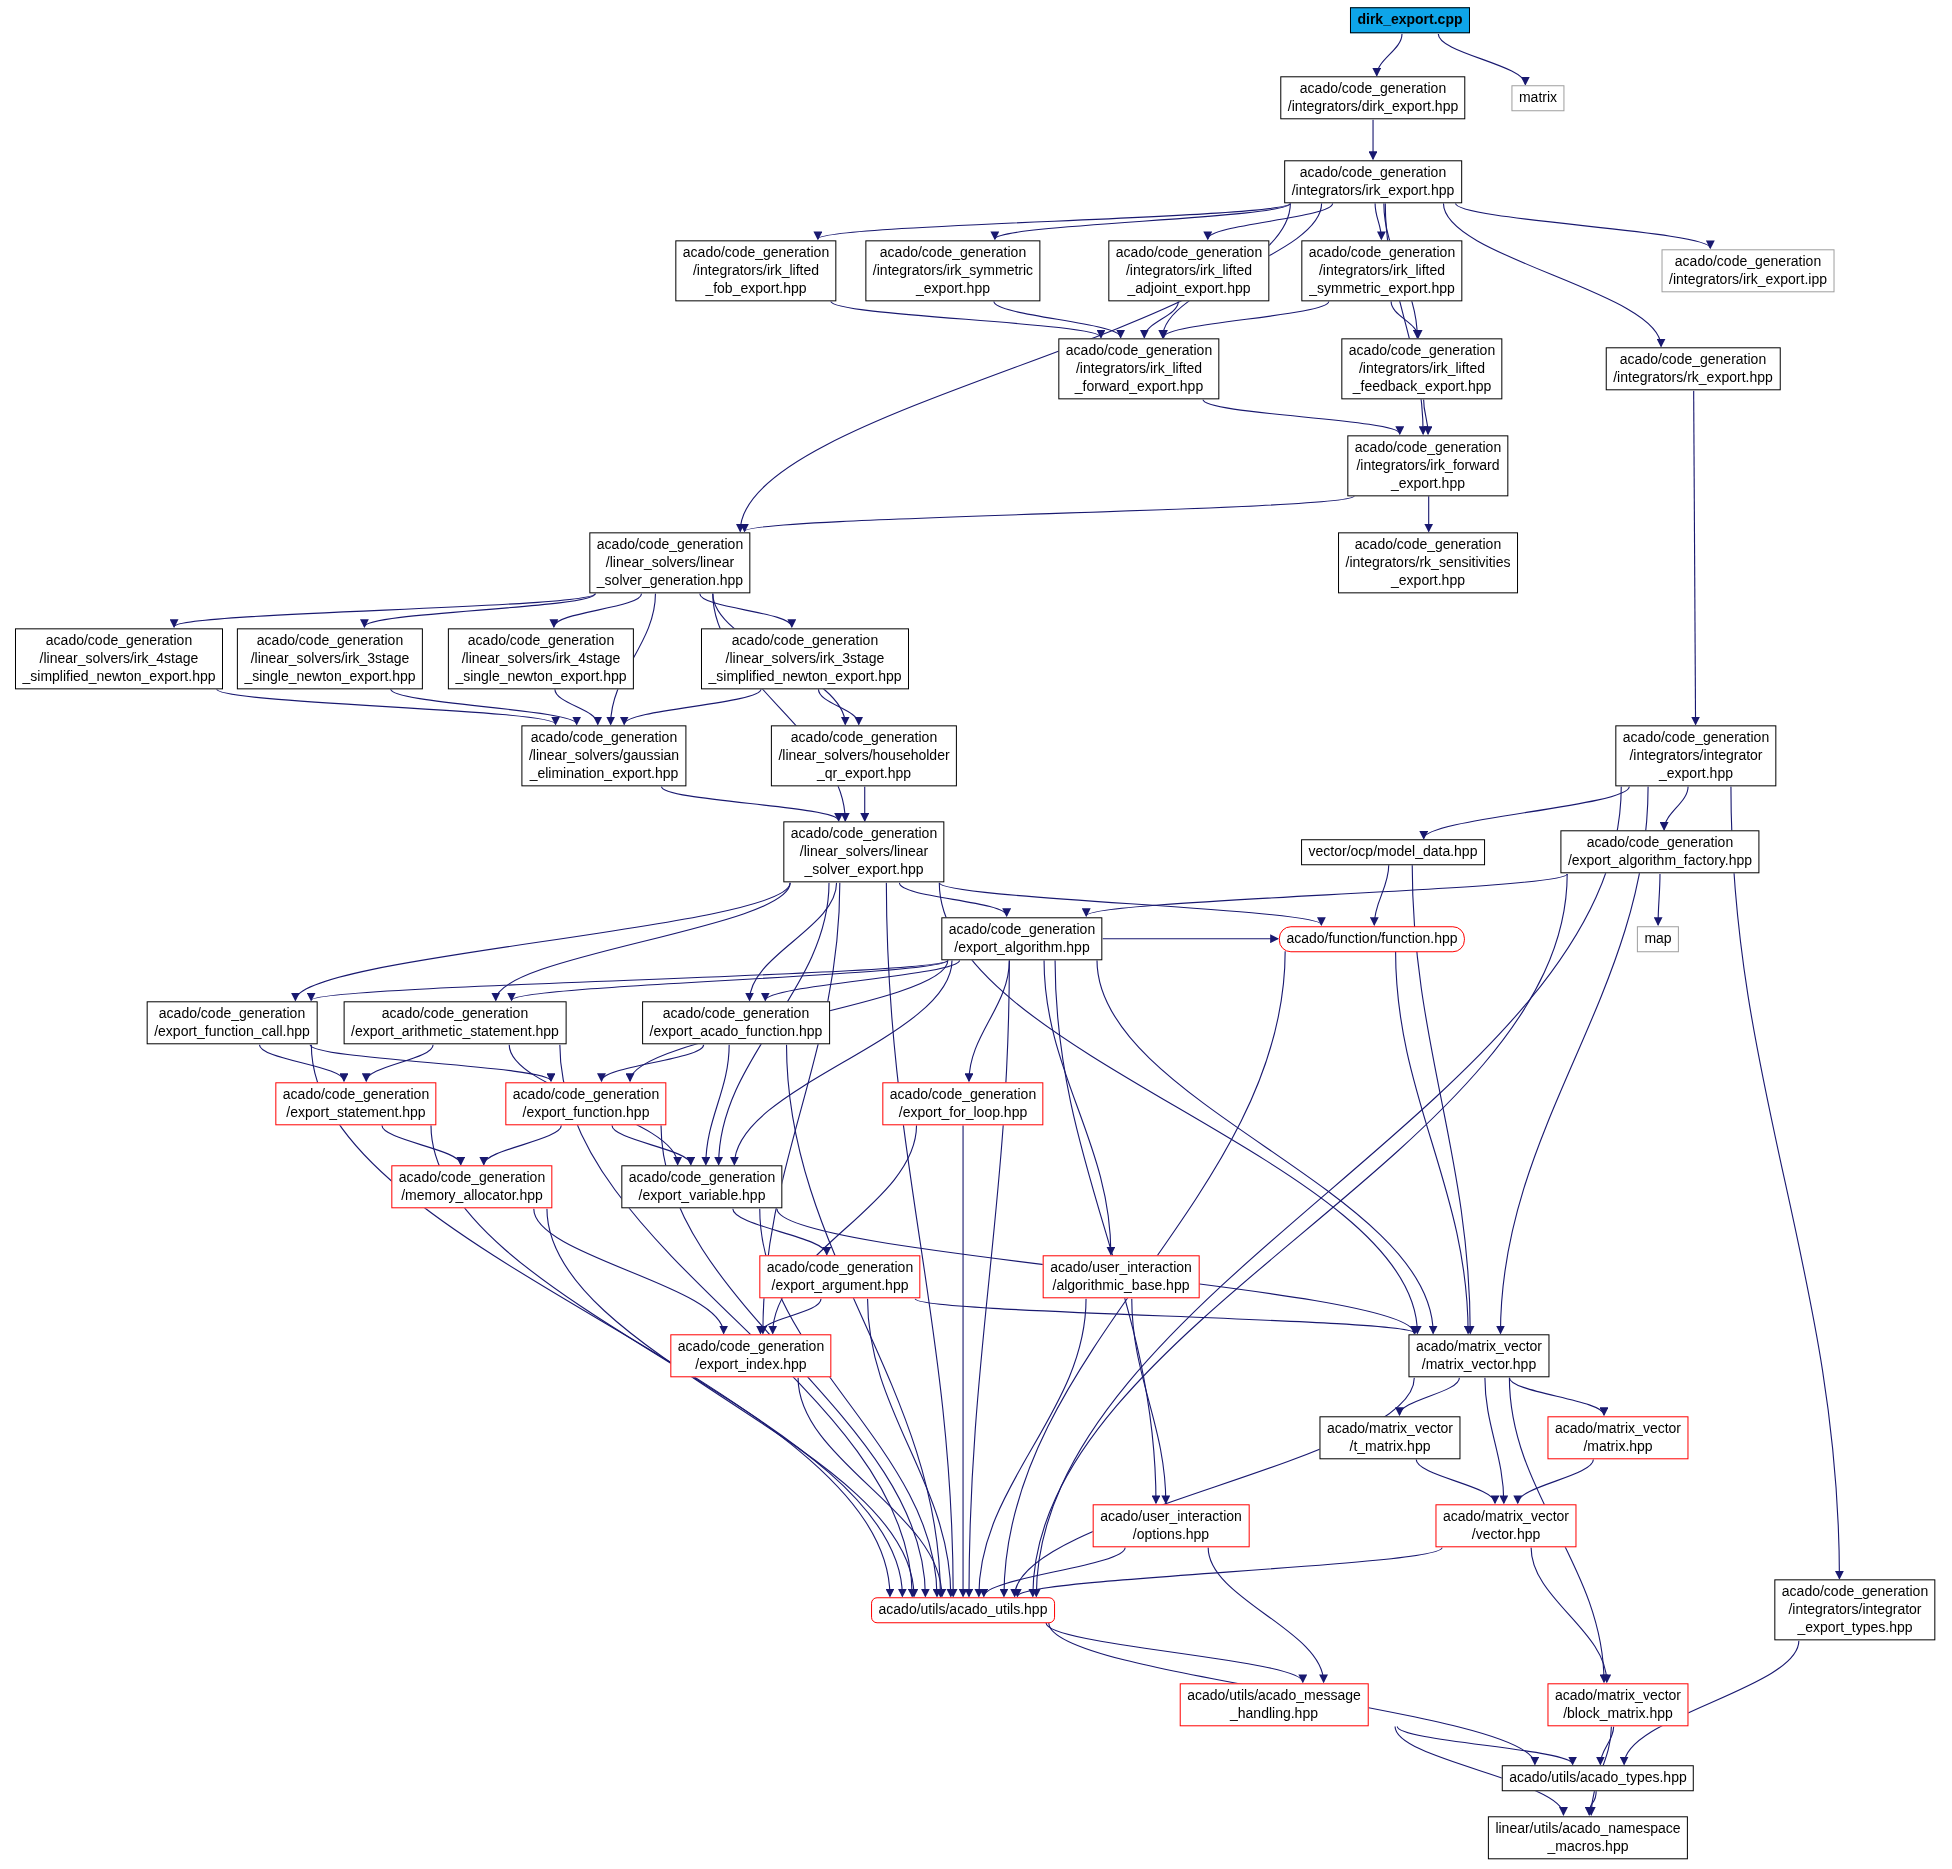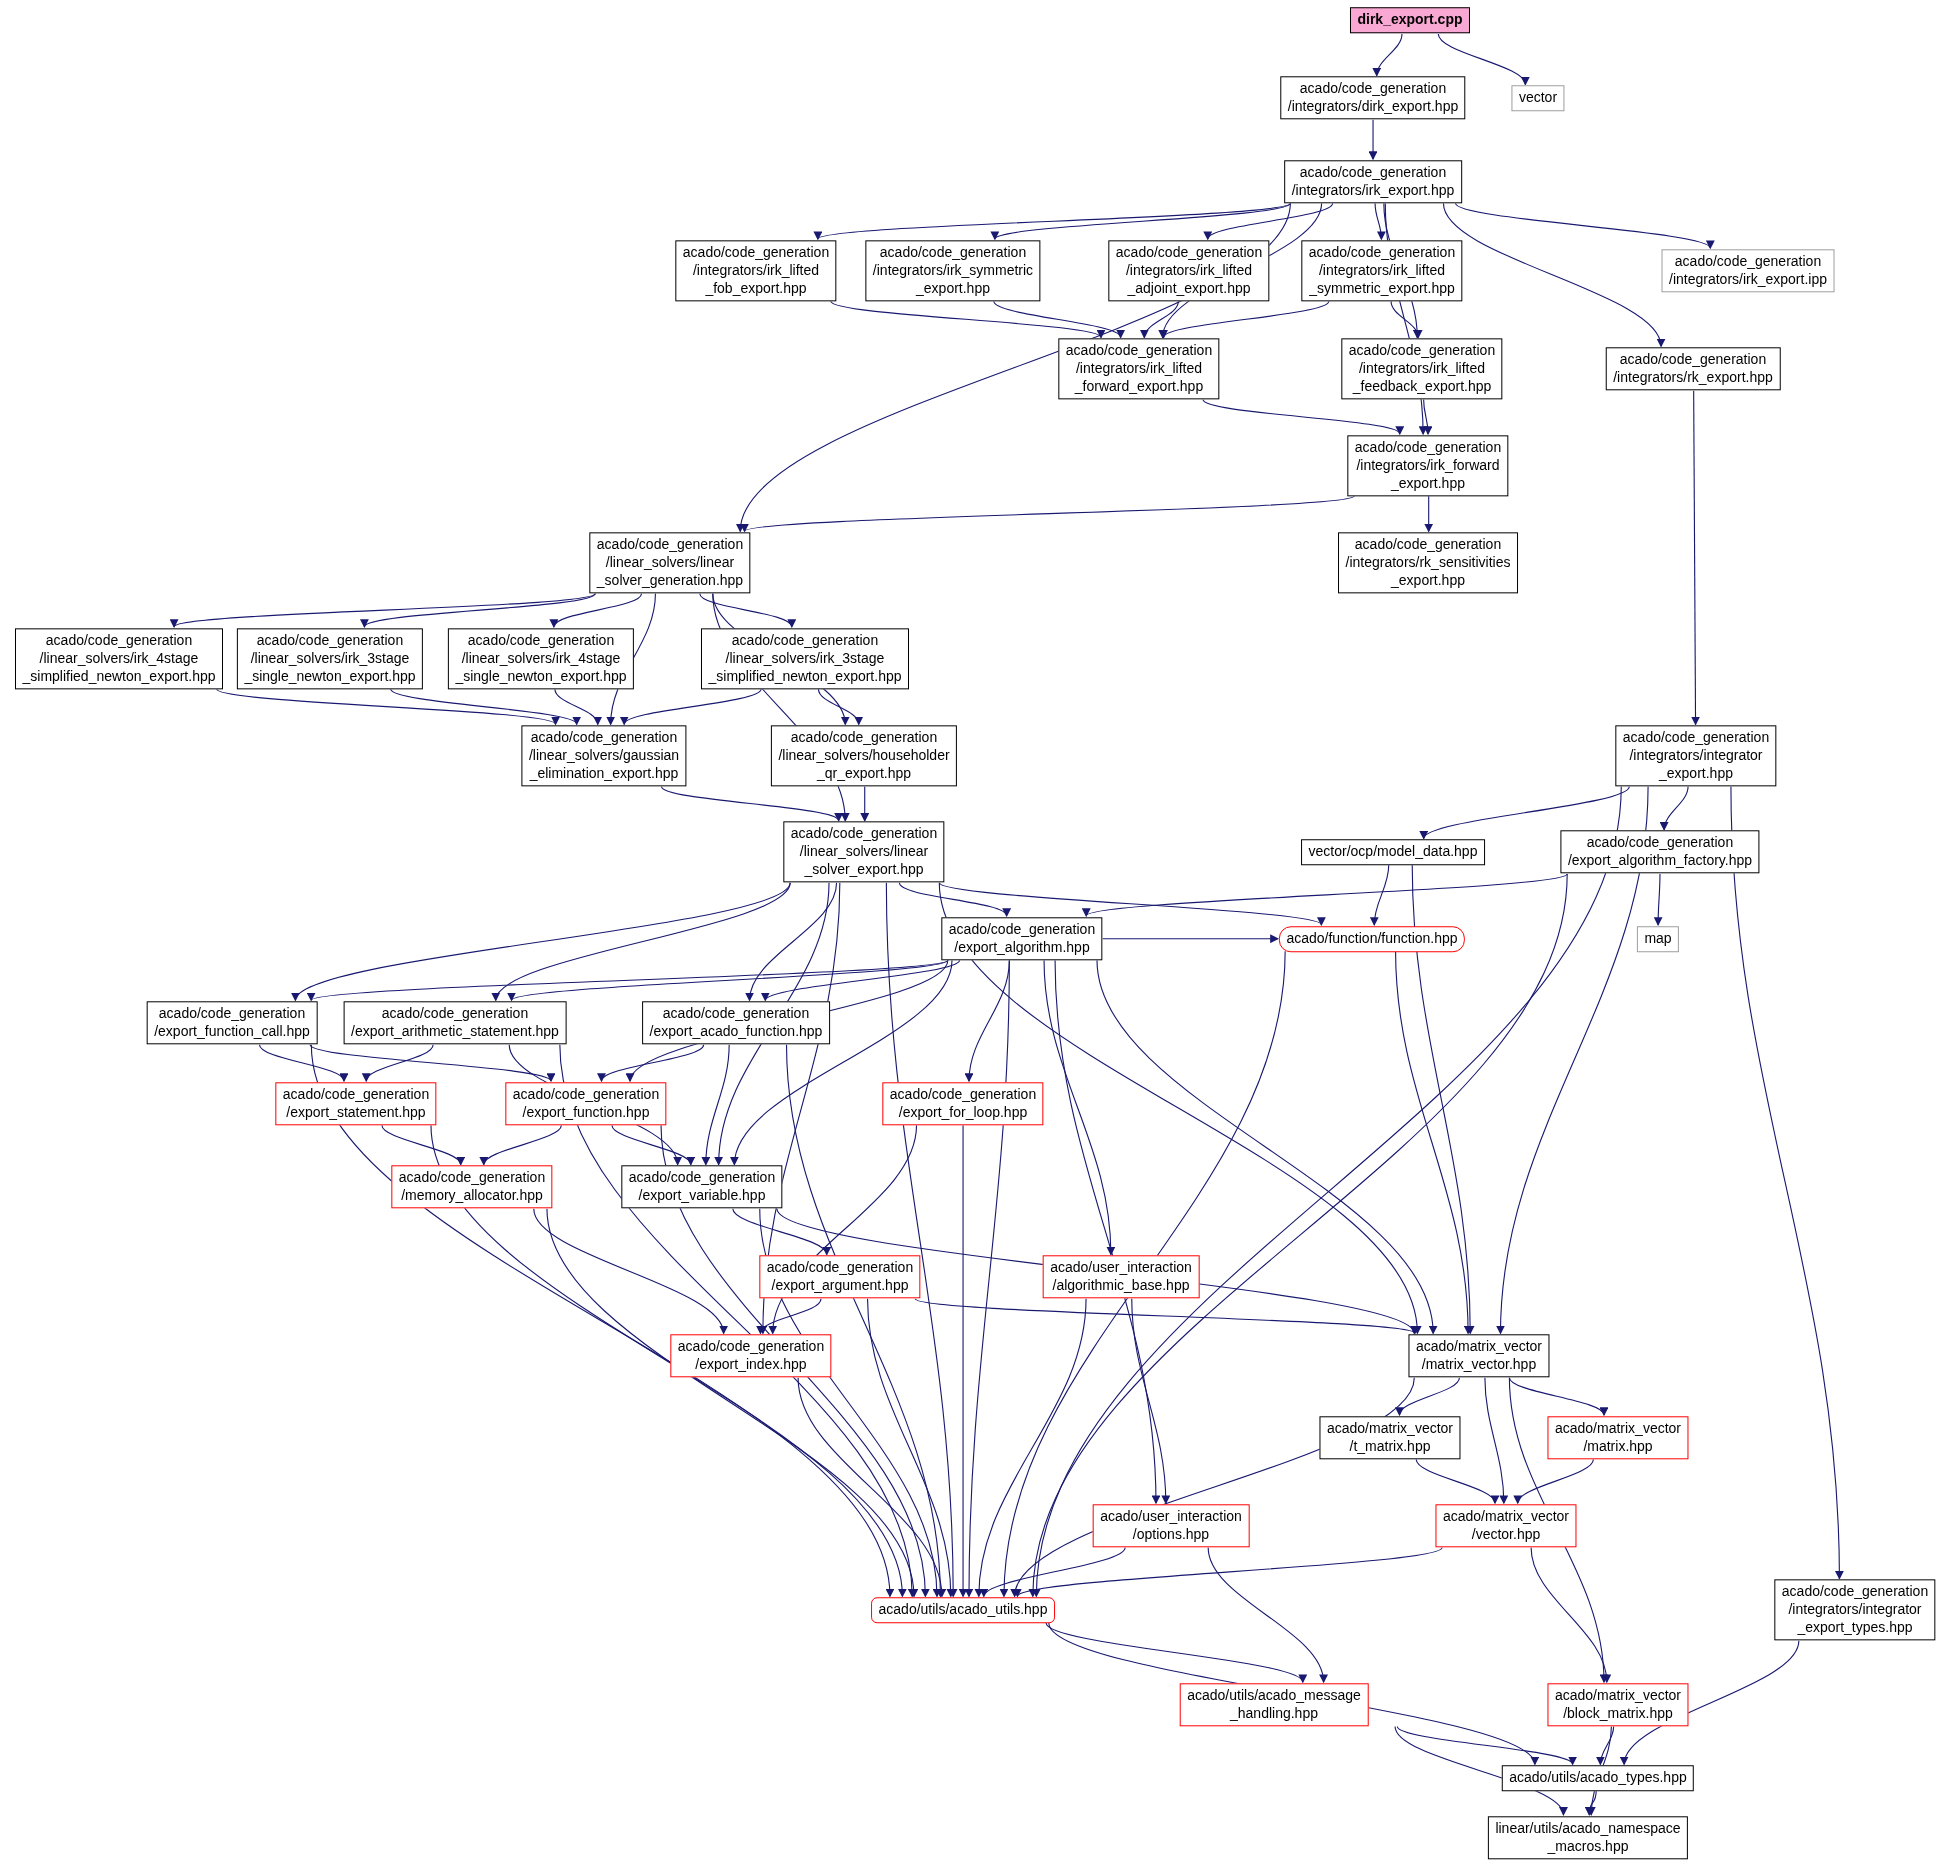--- a/index.html
+++ b/index.html
@@ -20,21 +20,21 @@
     color: #000000;
     font-size: 14px;
     line-height: 1.28;
     padding: 2.8px 6.5px;
     text-align: center;
     white-space: pre;
     box-sizing: border-box;
     cursor: pointer;
   }
   .node.root {
-    background: #f9a8d4;
+    background: #0ea5e9;
     border: 1.9px solid #000000;
     font-weight: bold;
     cursor: default;
   }
   .node.red { border: 1.4px solid #ff0000; }
   .node.gray { border: 0.9px solid #9e9e9e; cursor: default; }
 </style>
 </head>
 <body>
 
@@ -160,21 +160,21 @@
         <path d="M1503.74,1861.1875 C1503.74,1897.335 1685.3,1920.165 1685.3,1956.3125" fill="none" stroke="#191970" stroke-width="1.2" marker-end="url(#arrow)"></path>
         <path d="M1739.38,1861.1875 C1739.38,1877.1875 1725.1,1885.90625 1725.1,1901.90625" fill="none" stroke="#191970" stroke-width="1.2" marker-end="url(#arrow)"></path>
         <path d="M1736.96,1861.1875 C1736.96,1897.335 1715.2,1920.165 1715.2,1956.3125" fill="none" stroke="#191970" stroke-width="1.2" marker-end="url(#arrow)"></path>
         <path d="M1720.58,1930.59375 C1720.58,1946.59375 1713.1,1940.3125 1713.1,1956.3125" fill="none" stroke="#191970" stroke-width="1.2" marker-end="url(#arrow)"></path>
       </g>
   </svg>
 
 <div class="node root" style="left: 1410px; top: 20.4px;">dirk_export.cpp</div>
     <div class="node normal" style="left: 1373px; top: 98px;">acado/code_generation
 /integrators/dirk_export.hpp</div>
-    <div class="node gray" style="left: 1538px; top: 98px;">vector</div>
+    <div class="node gray" style="left: 1538px; top: 98px;">matrix</div>
     <div class="node normal" style="left: 1373px; top: 182px;">acado/code_generation
 /integrators/irk_export.hpp</div>
     <div class="node normal" style="left: 756px; top: 271px;">acado/code_generation
 /integrators/irk_lifted
 _fob_export.hpp</div>
     <div class="node normal" style="left: 953px; top: 271px;">acado/code_generation
 /integrators/irk_symmetric
 _export.hpp</div>
     <div class="node normal" style="left: 1189px; top: 271px;">acado/code_generation
 /integrators/irk_lifted

